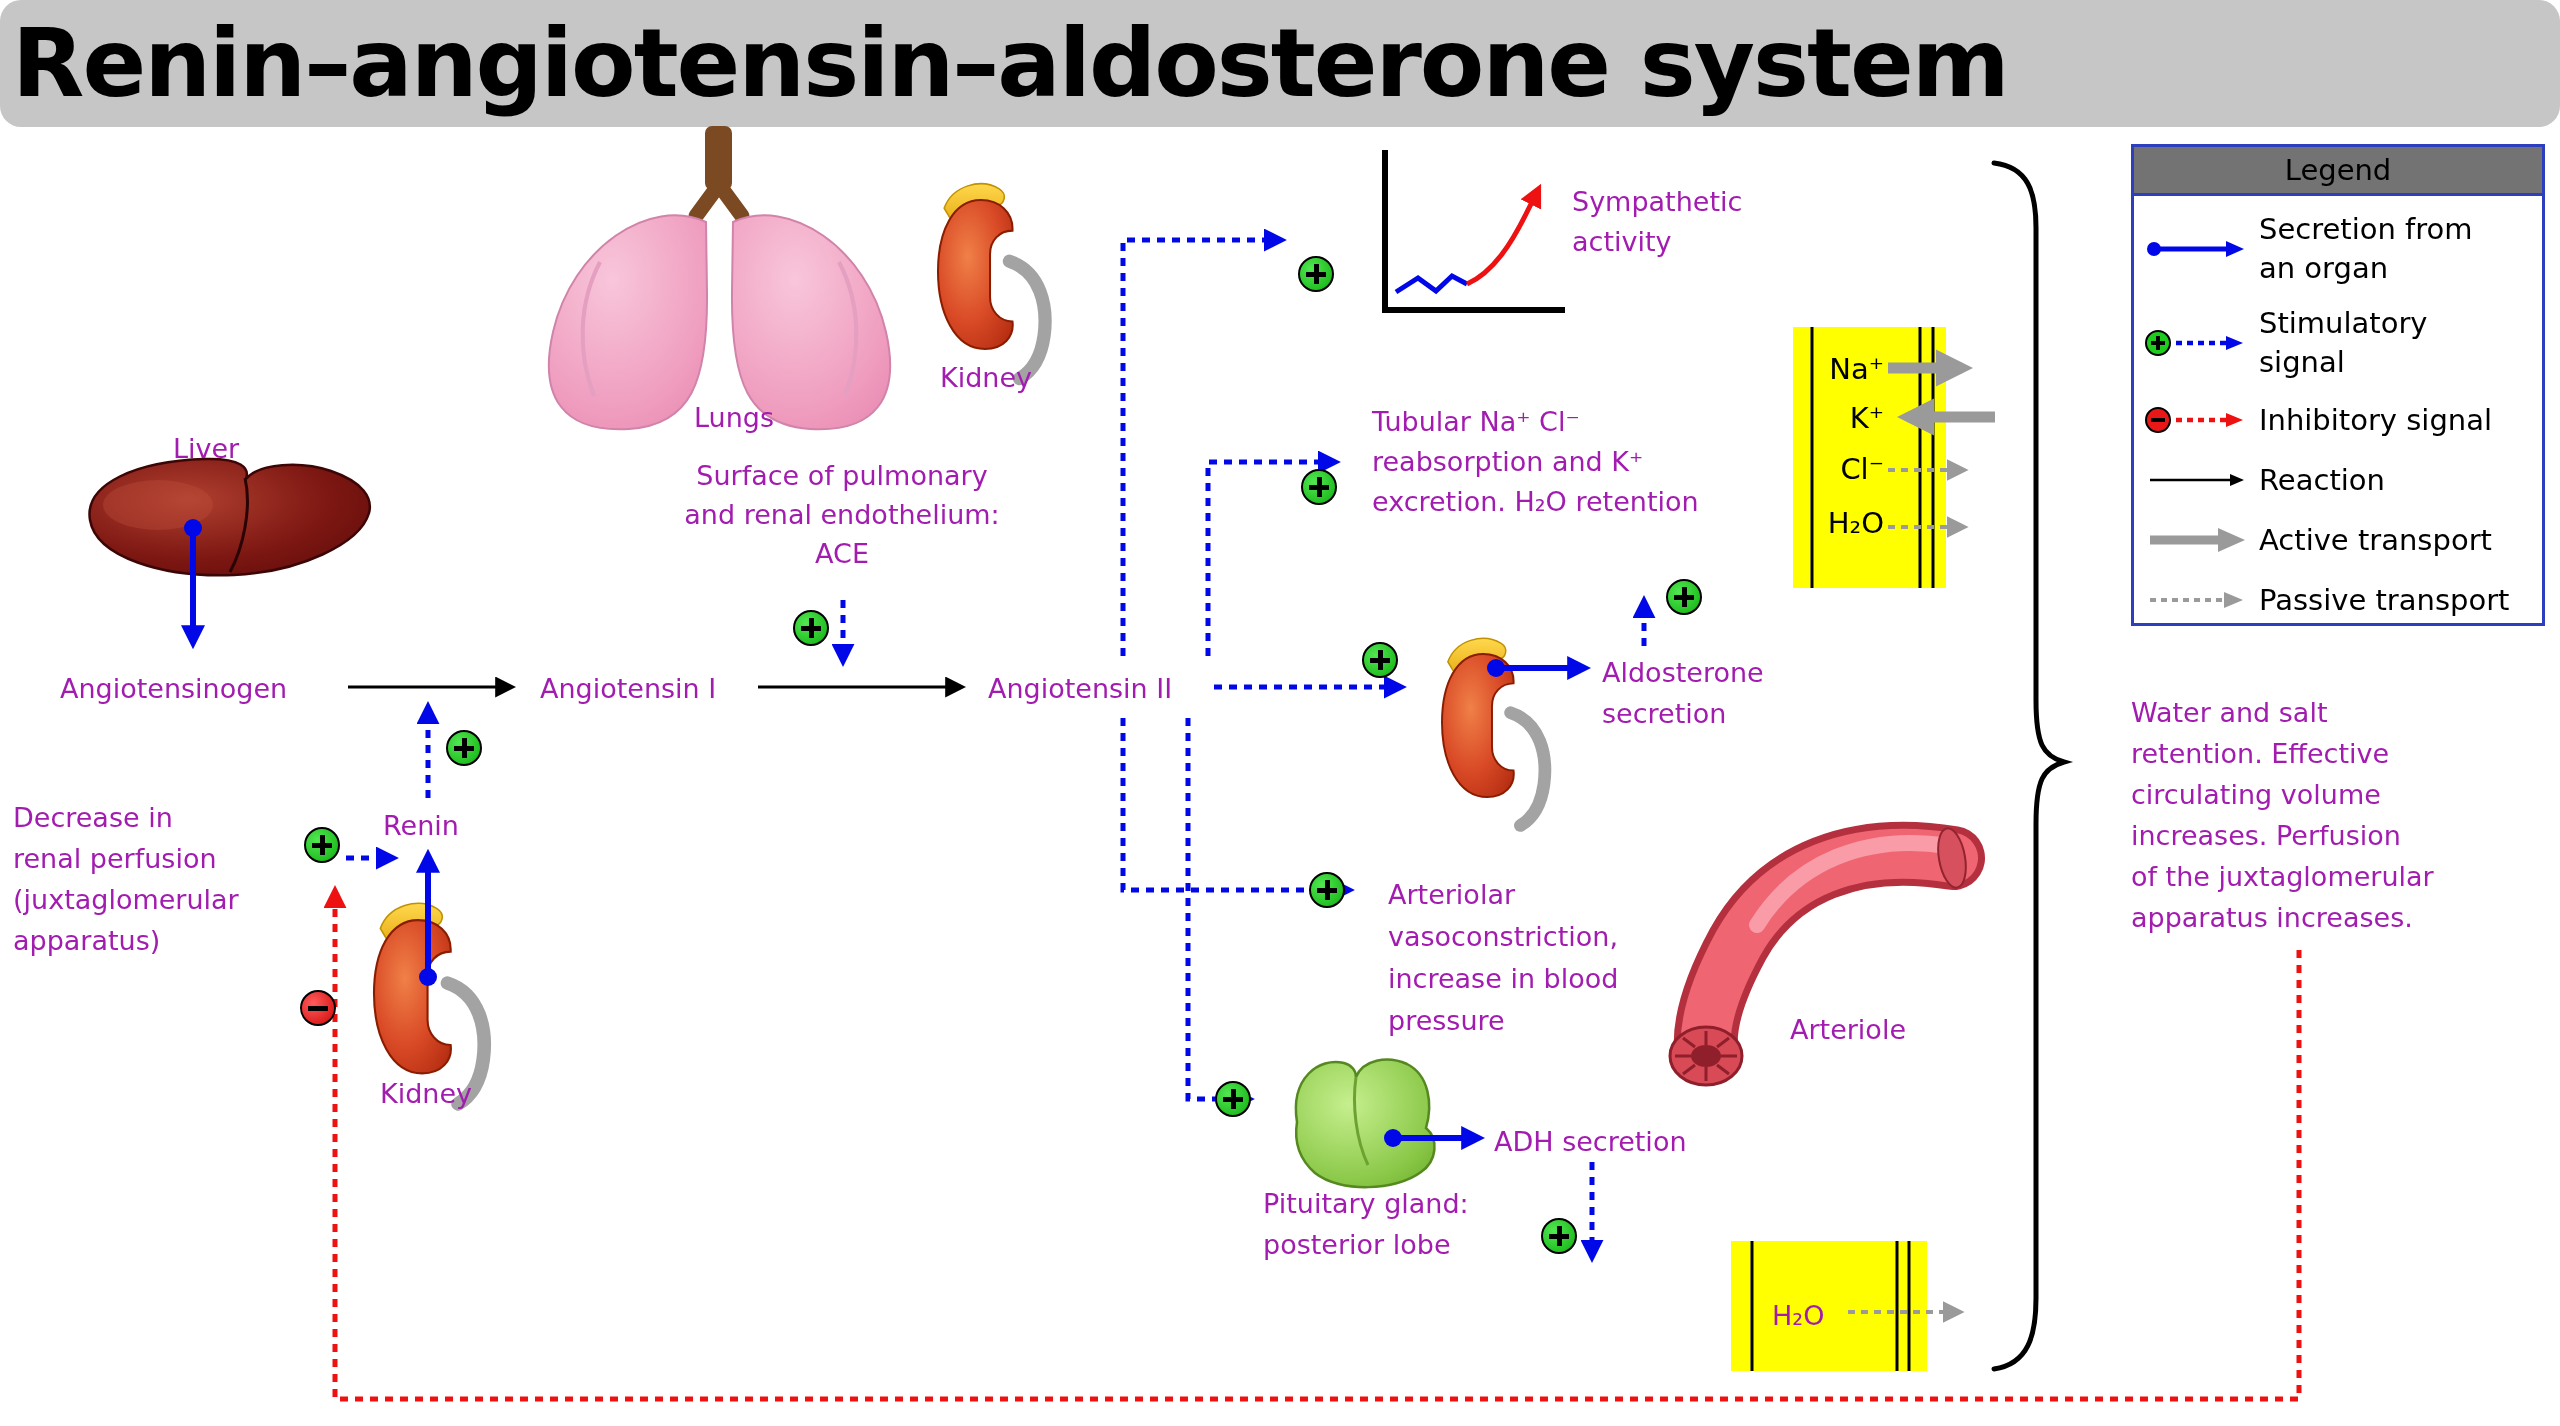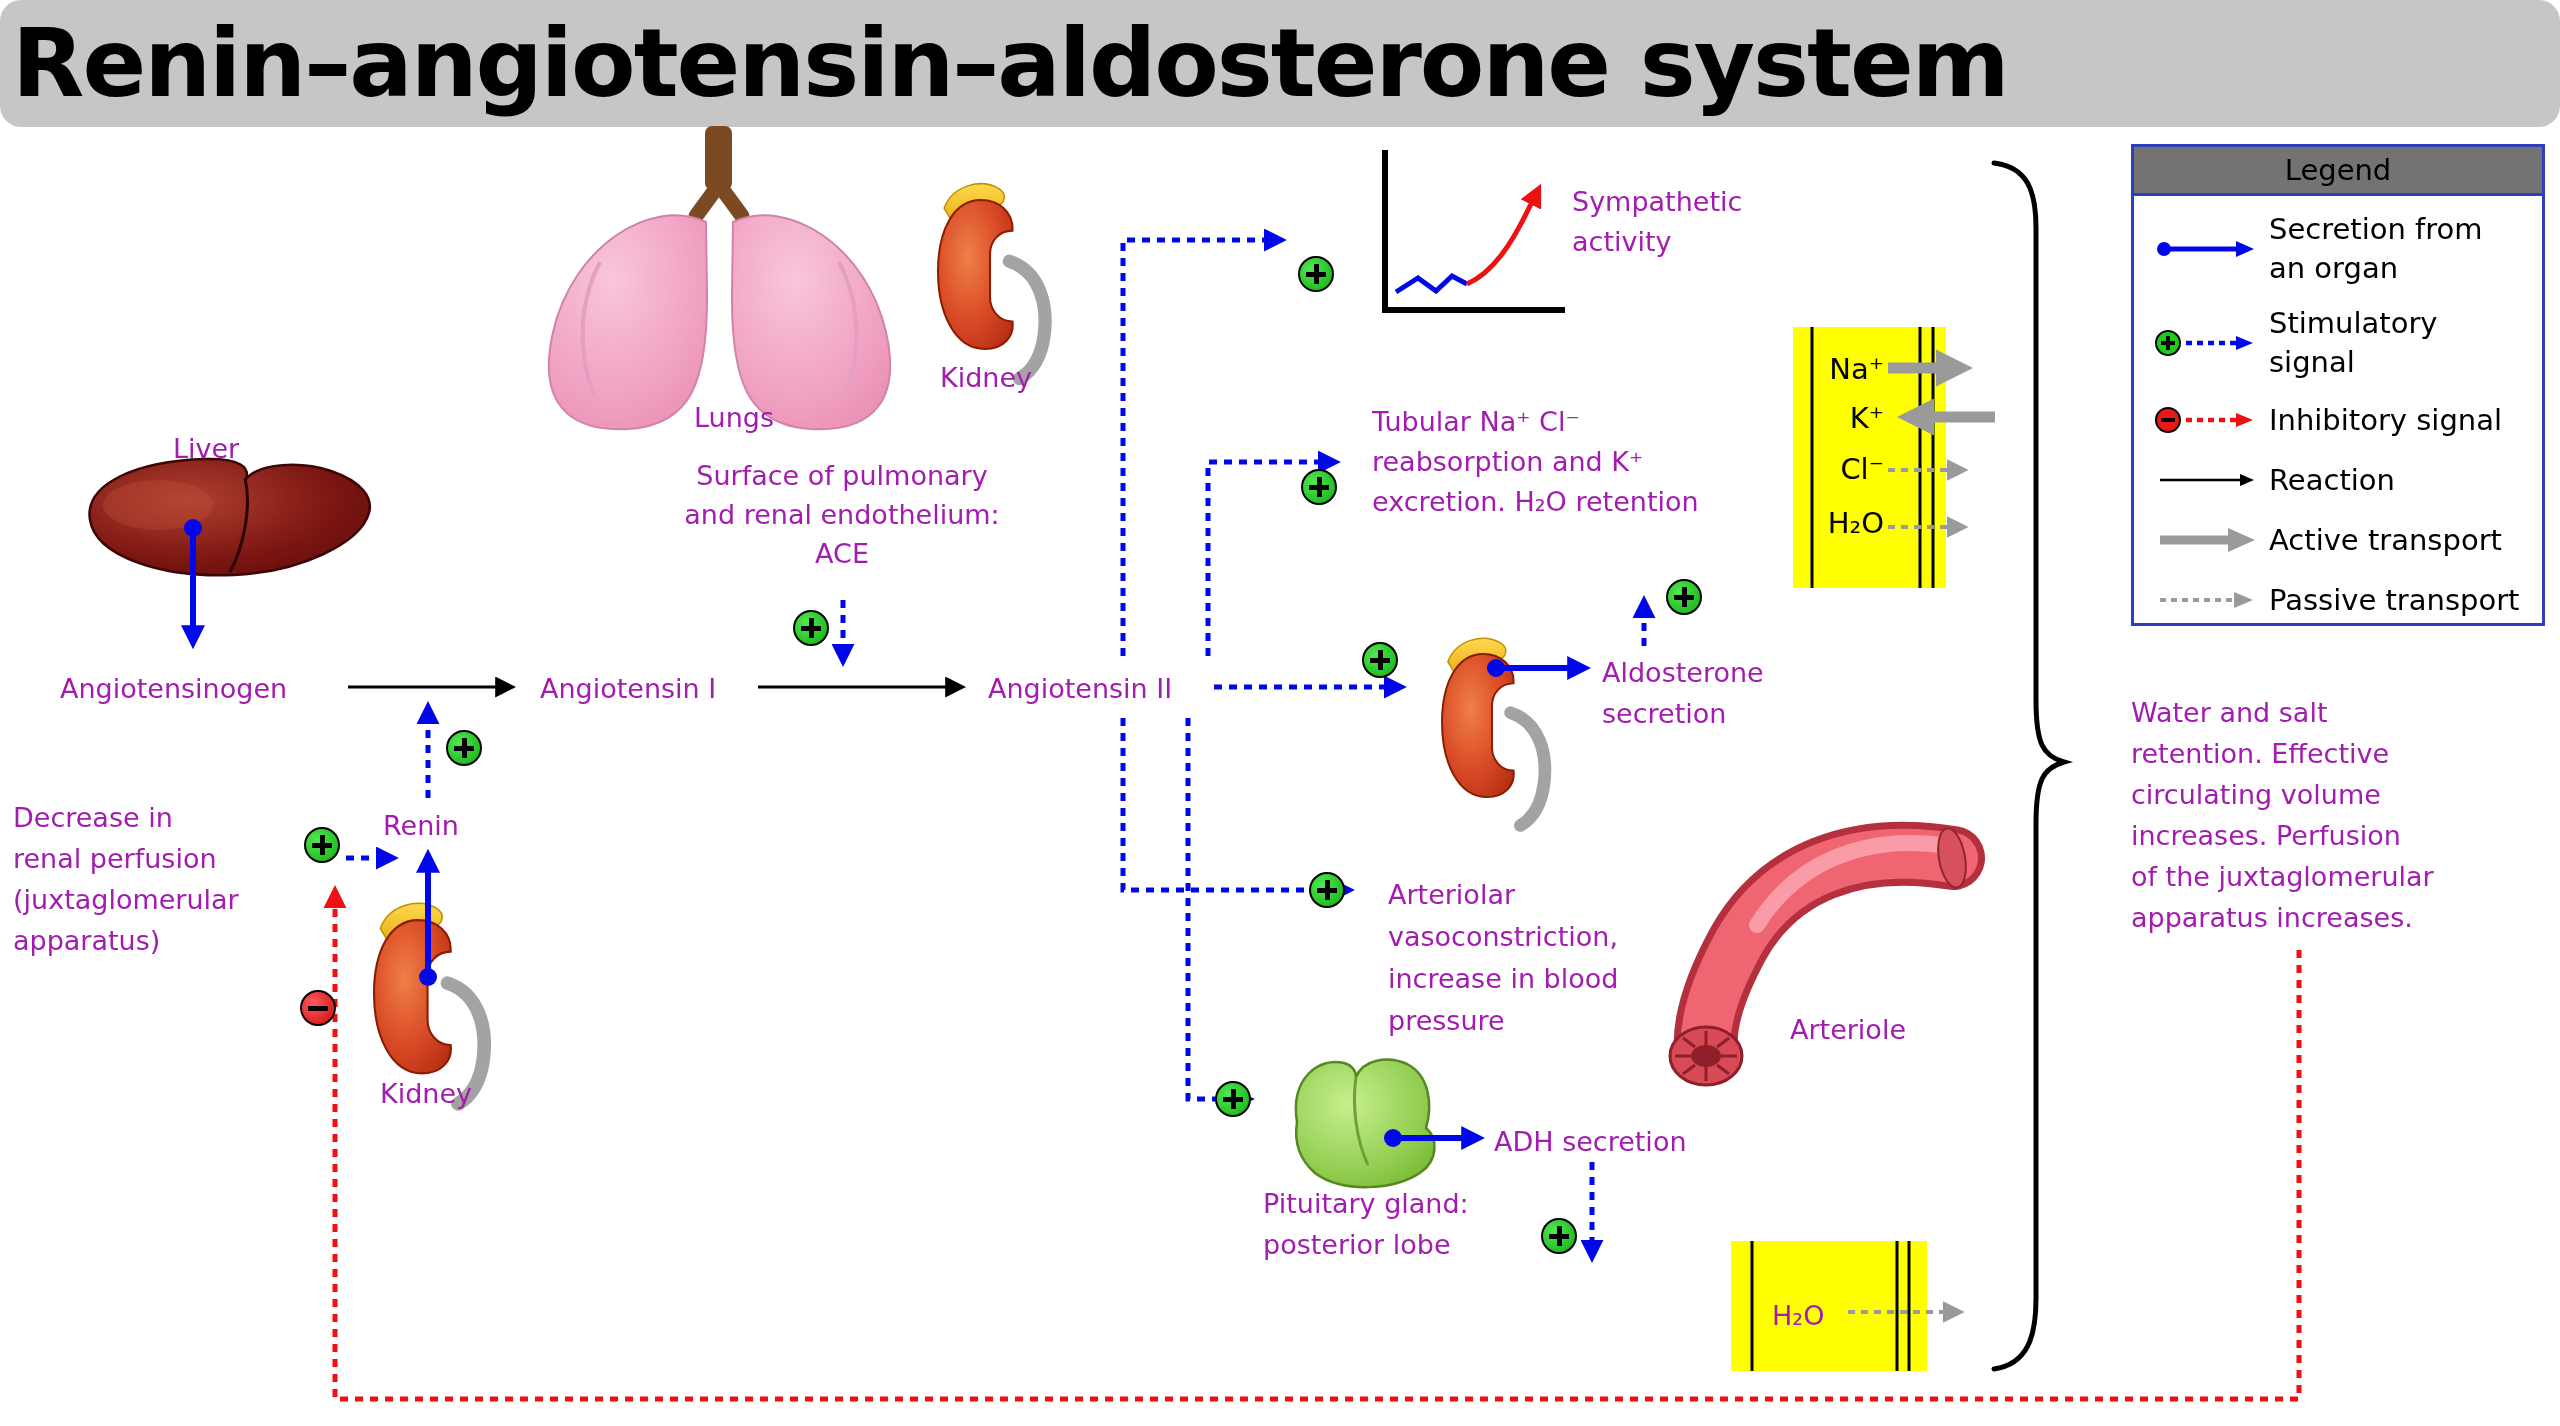--- a/index.html
+++ b/index.html
@@ -43,21 +43,21 @@
     background:#000;
   }
   .legend {
     position:absolute; left:2131px; top:144px; width:414px; height:482px;
     border:3px solid #2e3fbe; background:#fff; box-sizing:border-box;
   }
   .legend-header {
     height:46px; background:#737373; border-bottom:3px solid #2e3fbe;
     text-align:center; font-size:29px; line-height:46px;
   }
-  .legend-body { padding:14px 6px 0 10px; display:flex; flex-direction:column; gap:16px;margin-left:10px; }
+  .legend-body { padding:14px 6px 0 10px; display:flex; flex-direction:column; gap:16px; }
   .legend-row { display:flex; align-items:center; gap:10px; }
   .legend-row .licon { flex:0 0 105px; }
   .legend-label { font-size:29px; line-height:39px; white-space:pre-line; }
 </style>
 </head>
 <body>
 
 <div id="stage">
 
   <div id="title-bar">

